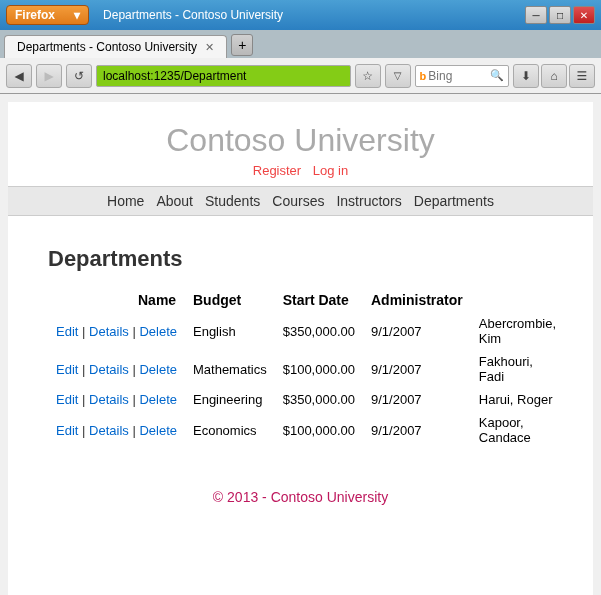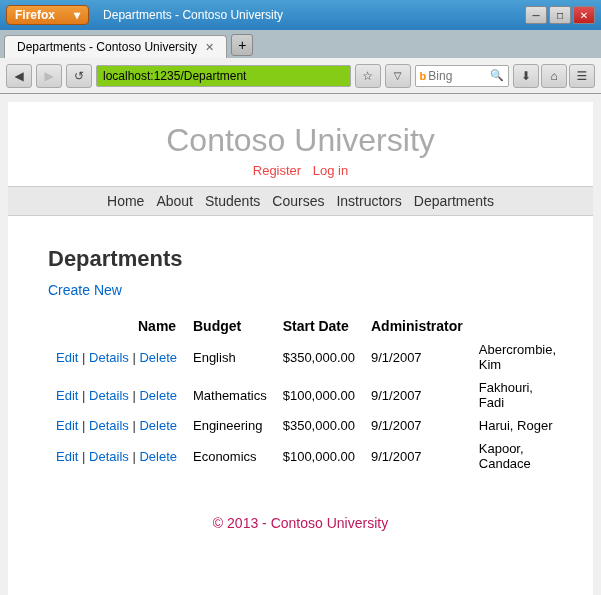--- a/index.html
+++ b/index.html
@@ -162,23 +162,20 @@
           <a href="#">About</a>
           <a href="#">Students</a>
           <a href="#">Courses</a>
           <a href="#">Instructors</a>
           <a href="#">Departments</a>
         </nav>
       </div>
 
       <div class="main-content">
         <h1 class="page-title">Departments</h1>
-        <div class="create-link">
-          <a href="#">Create New</a>
-        </div>
 
         <table>
           <thead>
             <tr>
               <th style="padding-left:90px;">Name</th>
               <th>Budget</th>
               <th>Start Date</th>
               <th>Administrator</th>
             </tr>
           </thead>

